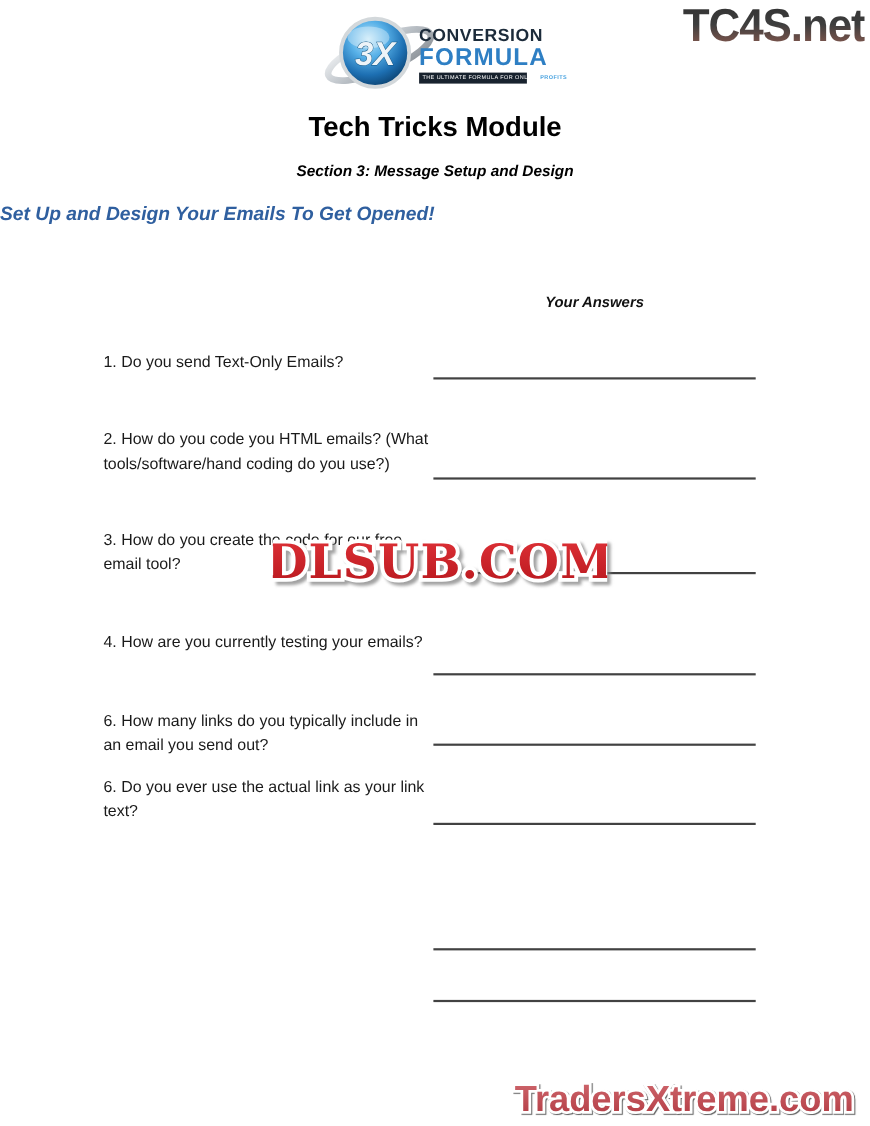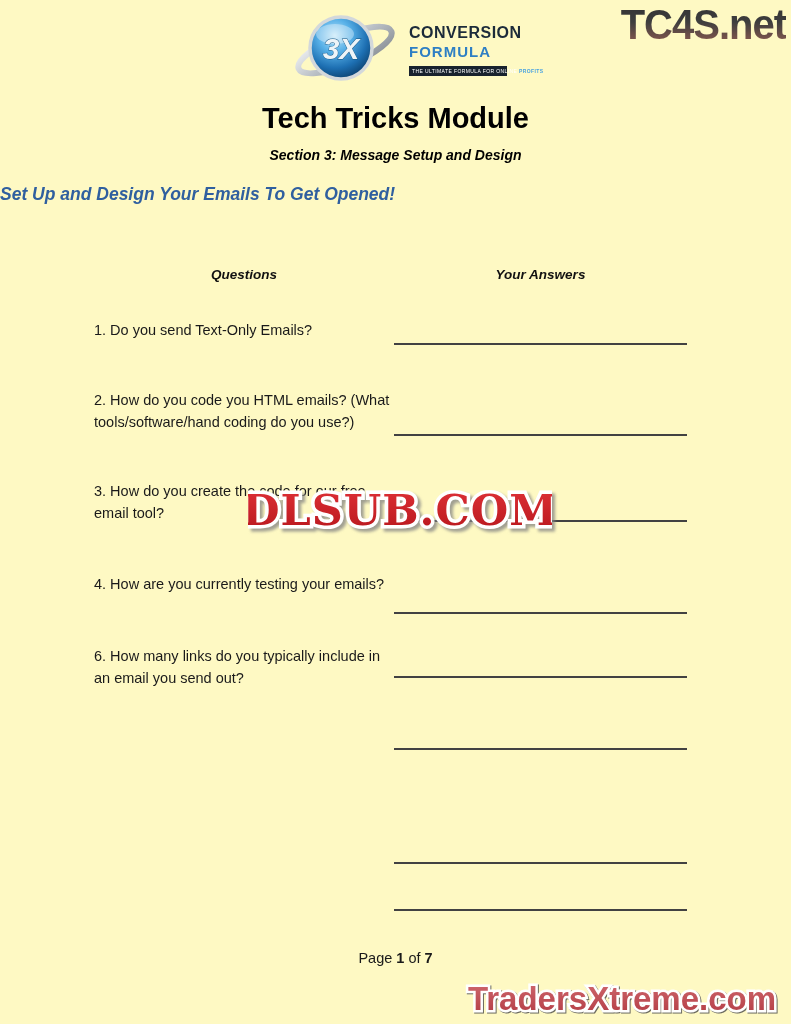--- a/index.html
+++ b/index.html
@@ -1,39 +1,39 @@
 <!DOCTYPE html>
 <html><head>
 <meta charset="utf-8">
 <style>
   html,body { margin:0; padding:0; background:#e9e9e9; }
   .page {
-    position:relative; width:791px; height:1024px; background:#fef9c3;
+    position:relative; width:791px; height:1024px; background:#ffffff;
     margin:0 auto; overflow:hidden;
     font-family:"Liberation Sans", sans-serif; color:#1a1a1a;
   }
   
   .logo { position:absolute; left:293px; top:6px; width:205px; height:86px; }
   .logo-mark { position:absolute; left:0; top:0; }
-  .logo-text { position:absolute; left:116px; top:18px; width:100px; }
+  .logo-text { position:absolute; left:88px; top:18px; width:100px;text-align:right; }
   .logo-brand1 { font-size:16px; font-weight:700; color:#1c2b3a; letter-spacing:0.5px; line-height:17px; }
-  .logo-brand2 { font-size:15px; font-weight:700; color:#2e7fc4; letter-spacing:1px; line-height:22px; }
+  .logo-brand2 { font-size:22px; font-weight:700; color:#2e7fc4; letter-spacing:1px; line-height:22px; }
   .logo-tagbar { margin-top:3px; background:#18222e; color:#fff; font-size:5px;
                  padding:2px 3px; letter-spacing:0.4px; white-space:nowrap; width:92px; }
   .logo-tagbar .accent { color:#4aa3e0; font-weight:700; }
   .tc4s {
     position:absolute; right:5px; top:2px;
     font-size:40px; font-weight:700; letter-spacing:-1px;
     background:linear-gradient(180deg,#313131 0%,#3e3e3e 45%,#8c5b50 92%);
     -webkit-background-clip:text; background-clip:text; color:transparent;
     transform:scaleY(1.05);
   }
   
   .title-main    { position:absolute; left:0; top:102px; width:100%; text-align:center;
-                   font-size:29px; font-weight:700; color:#000; }
+                   font-size:25px; font-weight:700; color:#000; }
   .title-section { position:absolute; left:0; top:147px; width:100%; text-align:center;
                    font-size:14px; font-weight:700; font-style:italic; color:#000; }
   .title-tagline { position:absolute; left:0; top:184px; width:100%; text-align:left;
                    font-size:17.5px; font-weight:700; font-style:italic; color:#2f5f9f; }
   .part-heading  { position:absolute; left:94px; top:222px; font-size:19px; color:#111;
                    text-decoration:underline; text-underline-offset:4px; }
   
   .col-header { position:absolute; top:267px; font-size:13.5px; font-weight:700;
                 font-style:italic; text-align:center; color:#111; }
   .col-header.q { left:94px;  width:300px; }
@@ -83,54 +83,48 @@
       <div class="logo-tagbar"><span>THE ULTIMATE FORMULA FOR ONLINE </span><span class="accent">PROFITS</span></div>
     </div>
   </div>
 
   <div class="tc4s">TC4S.net</div>
 
   <div class="title-main">Tech Tricks Module</div>
   <div class="title-section">Section 3: Message Setup and Design</div>
   <div class="title-tagline">Set Up and Design Your Emails To Get Opened!</div>
 
-  <div class="col-header q">Questions</div>
   <div class="col-header a">Your Answers</div>
 
   <div class="question" style="top:320px">1. Do you send Text-Only Emails?</div>
   <div class="question" style="top:390px">2. How do you code you HTML emails? (What tools/software/hand coding do you use?)</div>
   <div class="question" style="top:481px">3. How do you create the code for our free email tool?</div>
   <div class="question" style="top:574px">4. How are you currently testing your emails?</div>
   <div class="question" style="top:646px">6. How many links do you typically include in an email you send out?</div>
+  <div class="question" style="top:706px">6. Do you ever use the actual link as your link text?</div>
 
   <div class="answer-line" style="top:343px"></div>
   <div class="answer-line" style="top:434px"></div>
   <div class="answer-line" style="top:520px"></div>
   <div class="answer-line" style="top:612px"></div>
   <div class="answer-line" style="top:676px"></div>
   <div class="answer-line" style="top:748px"></div>
   <div class="answer-line" style="top:862px"></div>
   <div class="answer-line" style="top:909px"></div>
 
   <svg class="dlsub" width="304" height="62" viewBox="0 0 304 62">
     <defs>
       <linearGradient id="dred" x1="0" y1="0" x2="0" y2="1">
         <stop offset="0%" stop-color="#e03238"></stop>
         <stop offset="100%" stop-color="#b6161c"></stop>
       </linearGradient>
     </defs>
     <text x="152" y="48" text-anchor="middle" font-family="DejaVu Serif, serif" font-size="43" font-weight="bold" letter-spacing="1" fill="url(#dred)" stroke="#ffffff" stroke-width="7" paint-order="stroke">DLSUB.COM</text>
   </svg>
 
-  <div class="footer">
-    <span>Page</span>
-    <span class="b">1</span>
-    <span>of</span>
-    <span class="b">7</span>
-  </div>
 
   <svg class="traders" width="340" height="50" viewBox="0 0 340 50">
     <defs>
       <linearGradient id="tred" x1="0" y1="0" x2="0" y2="1">
         <stop offset="0%" stop-color="#d06a70"></stop>
         <stop offset="100%" stop-color="#b23a42"></stop>
       </linearGradient>
     </defs>
     <text x="170" y="36" text-anchor="middle" font-family="Liberation Sans, sans-serif" font-size="33" font-weight="bold" fill="url(#tred)" stroke="#ffffff" stroke-width="5" paint-order="stroke">TradersXtreme.com</text>
   </svg>

